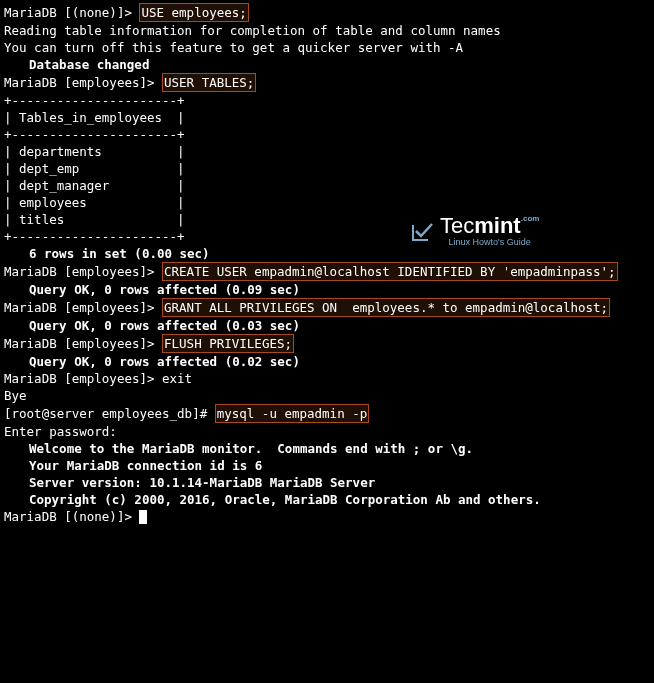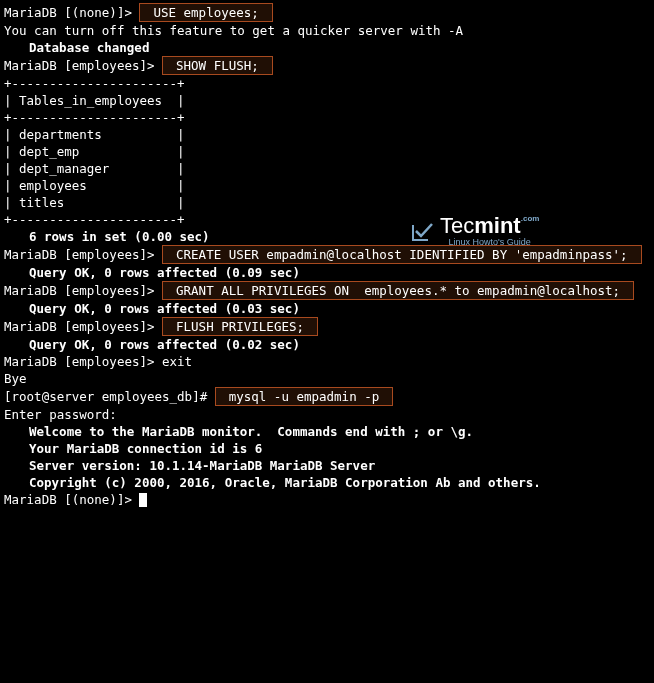--- a/index.html
+++ b/index.html
@@ -14,21 +14,21 @@
       padding: 3px 4px;
       position: relative;
       overflow: hidden;
     }
     .line { white-space: pre; }
     .bold { font-weight: bold; margin-left: 25px; }
     .hl {
       display: inline-block;
       border: 1px solid #a84a1f;
       background: rgba(128, 60, 20, 0.25);
-      padding: 0 13px;
+      padding: 0 1px;
       margin: 0;
     }
     .cursor {
       display: inline-block;
       width: 8px;
       height: 14px;
       background: #fff;
       vertical-align: text-bottom;
     }
     .logo {
@@ -73,24 +73,25 @@
   <div class="logo-text">
     <div class="logo-main">
       <span>Tec</span><span class="bold-part">mint</span><span class="logo-com">.com</span>
     </div>
     <div class="logo-sub">Linux Howto's Guide</div>
   </div>
 </div>
 
 <div>
 <div class="line"><span>MariaDB [(none)]&gt; </span><span class="hl">USE employees;</span></div>
+<div class="line">Reading table information for completion of table and column names</div>
 <div class="line">You can turn off this feature to get a quicker server with -A</div>
 <div class="line"></div>
 <div class="line bold">Database changed</div>
-<div class="line"><span>MariaDB [employees]&gt; </span><span class="hl">SHOW FLUSH;</span></div>
+<div class="line"><span>MariaDB [employees]&gt; </span><span class="hl">USER TABLES;</span></div>
 <div class="line">+----------------------+</div>
 <div class="line">| Tables_in_employees  |</div>
 <div class="line">+----------------------+</div>
 <div class="line">| departments          |</div>
 <div class="line">| dept_emp             |</div>
 <div class="line">| dept_manager         |</div>
 <div class="line">| employees            |</div>
 <div class="line">| titles               |</div>
 <div class="line">+----------------------+</div>
 <div class="line bold">6 rows in set (0.00 sec)</div>

